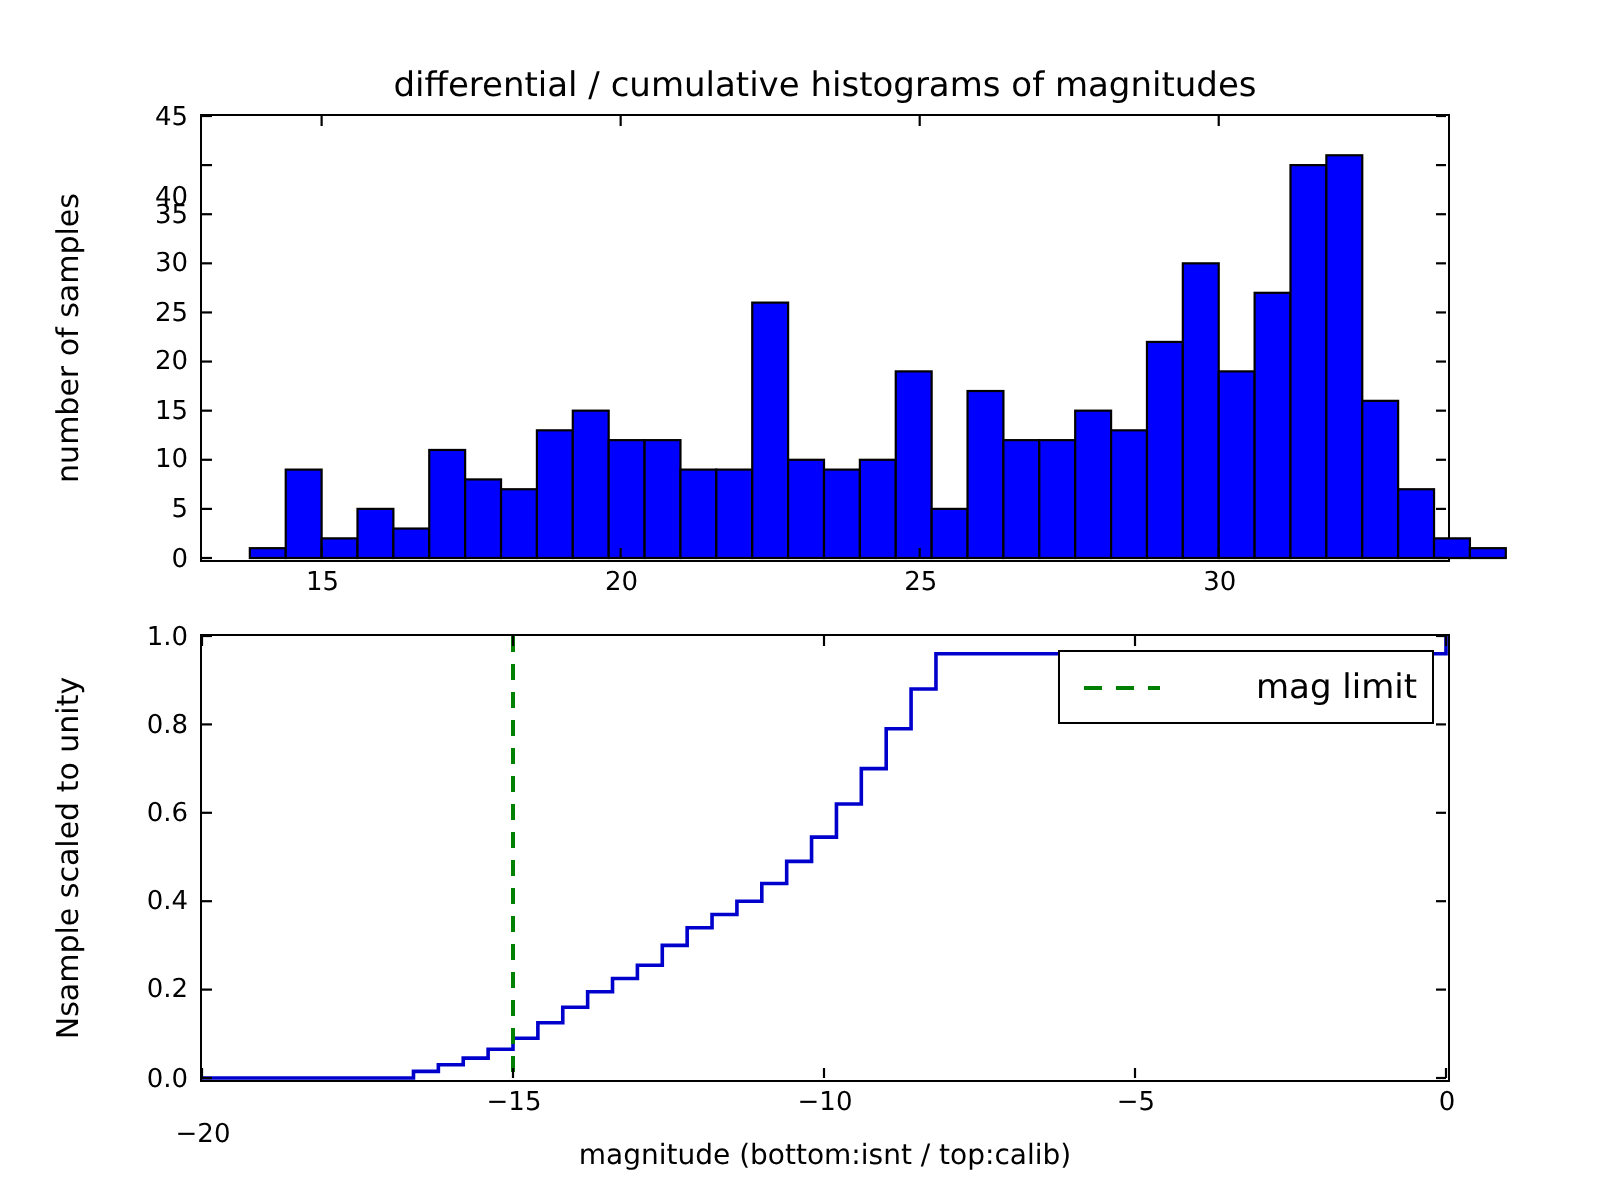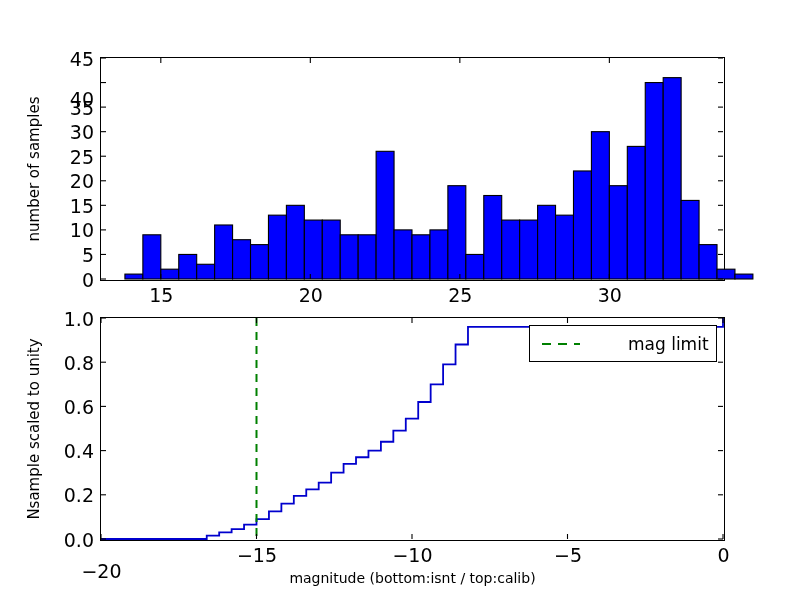--- a/index.html
+++ b/index.html
@@ -3,37 +3,38 @@
 <meta charset="utf-8">
 <style>
   html,body{margin:0;padding:0;background:#ffffff;}
   body{width:800px;height:600px;font-family:"DejaVu Sans","Liberation Sans",sans-serif;overflow:hidden;}
   #fig{position:relative;width:800px;height:600px;background:#ffffff;}
   .axes{position:absolute;box-sizing:border-box;border:1.2px solid #000;background:#ffffff;}
   #ax-top{left:100px;top:57px;width:625px;height:224px;}
   #ax-bot{left:100px;top:317px;width:625px;height:224px;}
   .title{position:absolute;left:100px;top:33px;width:625px;text-align:center;font-size:17px;color:#000;white-space:nowrap;}
   svg{display:block;overflow:visible;}
-  .ytick,.xtick{position:absolute;font-size:19px;color:#000;white-space:nowrap;}
+  .ytick,.xtick{position:absolute;font-size:13px;color:#000;white-space:nowrap;}
   .ytick{right:0;text-align:right;transform:translateY(-50%);}
   .ytlabels{position:absolute;left:0;top:0;width:94px;height:600px;}
   .xtlabels{position:absolute;left:0;top:0;width:800px;height:600px;}
   .xtick{transform:translateX(-50%);}
   .ylabel{position:absolute;font-size:15px;color:#000;transform-origin:50% 50%;white-space:nowrap;}
   .xlabel{position:absolute;font-size:14px;color:#000;text-align:center;white-space:nowrap;}
   .legendbox{position:absolute;box-sizing:border-box;border:1.2px solid #000;background:#ffffff;
              display:flex;align-items:center;padding:0 10px;gap:28px;}
   .legend-label{font-size:17px;color:#000;white-space:nowrap;margin-left:18px;}
   .tick{stroke:#000;stroke-width:1.1px;}
 </style>
 </head>
 <body>
 
 <div id="fig">
 
+  <div class="title">differential / cumulative histograms of magnitudes</div>
 
   <div class="axes" id="ax-top">
     <svg id="svg-top" width="622" height="221" viewBox="0 0 622 221">
         <g>
           <rect x="23.92" y="216.09" width="17.94" height="4.91" fill="#0000ff" stroke="#000000" stroke-width="1.1"></rect>
         </g>
         <g>
           <rect x="41.87" y="176.80" width="17.94" height="44.20" fill="#0000ff" stroke="#000000" stroke-width="1.1"></rect>
         </g>
         <g>

